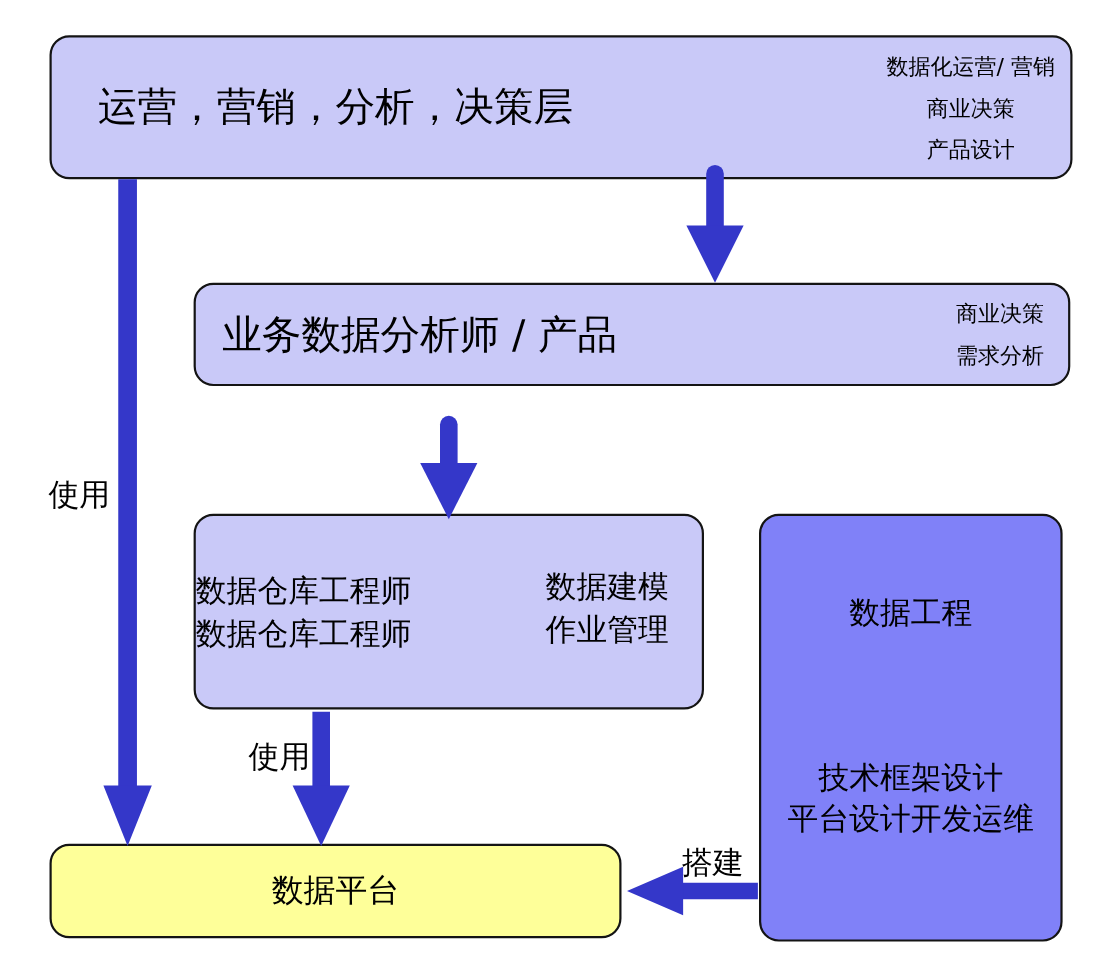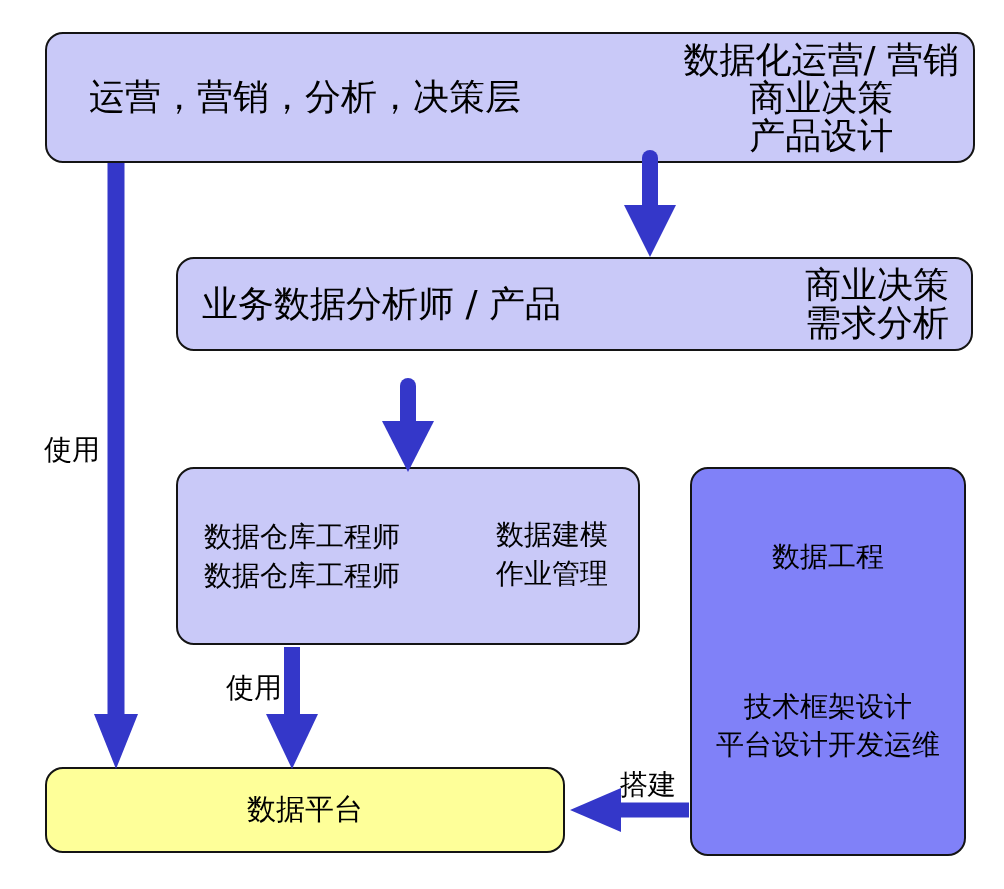--- a/index.html
+++ b/index.html
@@ -37,29 +37,29 @@
 
   .role-left{
     position:absolute;left:42px;top:0;height:100%;
     display:flex;align-items:center;
     font-size:36px;white-space:nowrap;
   }
   .box-analyst .role-left{left:24px;}
   .tasks-right{
     position:absolute;right:14px;top:0;height:100%;
     display:flex;flex-direction:column;justify-content:center;
-    text-align:center;font-size:36px;line-height:38px;white-space:nowrap;
+    text-align:center;font-size:20px;line-height:38px;white-space:nowrap;
   }
   .box-analyst .tasks-right{right:22px;}
   .col{
     position:absolute;top:0;height:100%;
     display:flex;flex-direction:column;justify-content:center;
     font-size:28px;line-height:39px;white-space:nowrap;
   }
-  .wh-roles{left:26px;}
+  .wh-roles{left:0;}
   .wh-tasks{left:318px;font-family:Liberation Mono, monospace;}
   .eng-title{
     position:absolute;top:48px;left:0;width:100%;
     text-align:center;font-size:28px;margin-top:21px;
   }
   .eng-tasks{
     position:absolute;top:219px;left:0;width:100%;
     text-align:center;font-size:28px;line-height:38px;
   }
   .plat-title{

